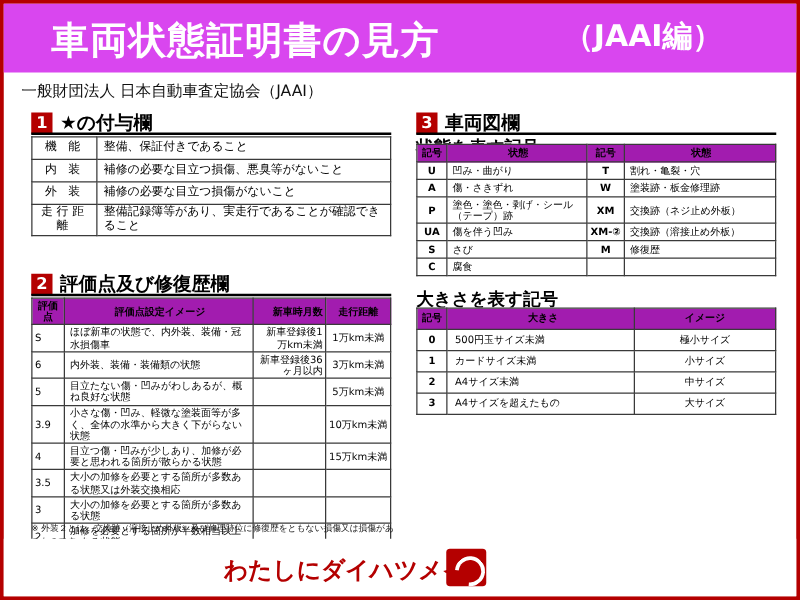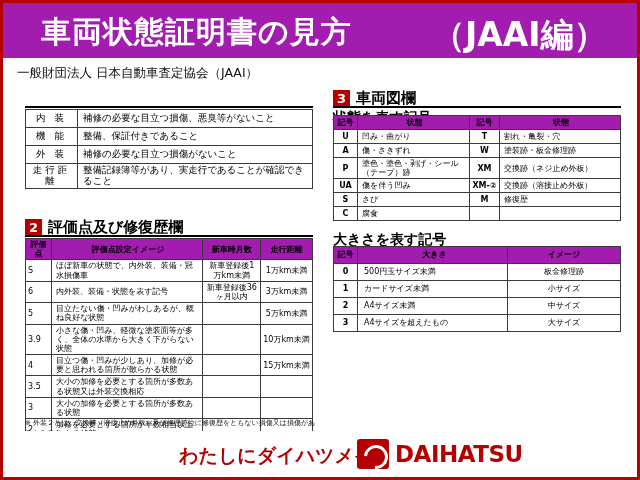--- a/index.html
+++ b/index.html
@@ -12,31 +12,31 @@
     position:relative;
   }
   .page {
     position:absolute; left:0; top:0; width:640px; height:480px;
     border:3px solid #b40000;
     background:#fff;
   }
   
   .header {
     position:absolute; left:0; top:0; width:634px; height:55px;
-    background:#a21caf;
+    background:#d946ef;
     color:#fff;
   }
   .header-title {
     position:absolute; left:38px; top:9px;
     font-size:30px; font-weight:bold; letter-spacing:1px;
     white-space:nowrap;
   }
   .header-sub {
-    position:absolute; left:429px; top:10px;
-    font-size:33px; font-weight:bold;
+    position:absolute; left:448px; top:10px;
+    font-size:24px; font-weight:bold;
     white-space:nowrap;
   }
   .assoc {
     position:absolute; left:14px; top:62px;
     font-size:12.5px; font-weight:normal; color:#111;
     white-space:nowrap;
   }
   
   .sec-num {
     display:inline-block;
@@ -73,21 +73,21 @@
   
   #t-attach { left:22px; top:106px; width:288px; }
   #t-attach td { height:18px; }
   #t-attach td.lbl { width:52px; text-align:center; font-size:9.5px; letter-spacing:3px; }
   #t-attach td.val { font-size:9.5px; padding-left:5px; }
 
   #t-eval { left:22px; top:235px; width:288px; }
   #t-eval td { height:14.5px; }
   #t-eval td.c1 { width:26px; }
   #t-eval td.c2 { width:152px; padding-left:4px; }
-  #t-eval td.c3 { width:58px; text-align:center; }
+  #t-eval td.c3 { width:58px; text-align:right; }
   #t-eval td.c4 { width:52px; text-align:center; }
 
   .note {
     position:absolute; left:22px; top:415px; width:292px;
     font-size:7px; color:#111; line-height:1.45;
   }
   
   #t-sign { left:330px; top:112px; width:288px; }
   #t-sign td { height:14px; }
   #t-sign td.s1 { width:24px; text-align:center; font-weight:bold; }
@@ -144,31 +144,34 @@
 <body>
 
 <div class="page">
 
   <div class="header">
     <div class="header-title">車両状態証明書の見方</div>
     <div class="header-sub">（JAAI編）</div>
   </div>
   <div class="assoc">一般財団法人 日本自動車査定協会（JAAI）</div>
 
+  <div class="sec-head" style="left:22px; top:85px;">
+    <span class="sec-num">1</span><span class="sec-title">★の付与欄</span>
+  </div>
   <div class="underline" style="left:22px; top:103px; width:288px;"></div>
 
   <table id="t-attach">
     <tbody>
         <tr>
+      <td class="lbl">機 能</td>
+      <td class="val">整備、保証付きであること</td>
+    </tr>
+    <tr>
       <td class="lbl">内 装</td>
       <td class="val">補修の必要な目立つ損傷、悪臭等がないこと</td>
-    </tr>
-    <tr>
-      <td class="lbl">機 能</td>
-      <td class="val">整備、保証付きであること</td>
     </tr>
     <tr>
       <td class="lbl">外 装</td>
       <td class="val">補修の必要な目立つ損傷がないこと</td>
     </tr>
     <tr>
       <td class="lbl">走行距離</td>
       <td class="val">整備記録簿等があり、実走行であることが確認できること</td>
     </tr>
   </tbody>
@@ -188,21 +191,21 @@
       <td class="c4">走行距離</td>
     </tr>
     <tr>
       <td class="c1">S</td>
       <td class="c2">ほぼ新車の状態で、内外装、装備・冠水損傷車</td>
       <td class="c3">新車登録後1万km未満</td>
       <td class="c4">1万km未満</td>
     </tr>
     <tr>
       <td class="c1">6</td>
-      <td class="c2">内外装、装備・状態を表す記号</td>
+      <td class="c2">内外装、装備・装備類の状態</td>
       <td class="c3">新車登録後36ヶ月以内</td>
       <td class="c4">3万km未満</td>
     </tr>
     <tr>
       <td class="c1">5</td>
       <td class="c2">目立たない傷・凹みがわしあるが、概ね良好な状態</td>
       <td class="c3"></td>
       <td class="c4">5万km未満</td>
     </tr>
     <tr>
@@ -314,21 +317,21 @@
   <table id="t-size">
     <tbody>
         <tr class="hdr">
       <td class="z1">記号</td>
       <td class="z2 ctr">大きさ</td>
       <td class="z3">イメージ</td>
     </tr>
     <tr>
       <td class="z1">0</td>
       <td class="z2">500円玉サイズ未満</td>
-      <td class="z3">板金修理跡</td>
+      <td class="z3">極小サイズ</td>
     </tr>
     <tr>
       <td class="z1">1</td>
       <td class="z2">カードサイズ未満</td>
       <td class="z3">小サイズ</td>
     </tr>
     <tr>
       <td class="z1">2</td>
       <td class="z2">A4サイズ未満</td>
       <td class="z3">中サイズ</td>
@@ -338,17 +341,16 @@
       <td class="z2">A4サイズを超えたもの</td>
       <td class="z3">大サイズ</td>
     </tr>
   </tbody>
     </table>
 
   <div class="footer">
     <div class="footer-inner">
       <div class="slogan">わたしにダイハツメイ。</div>
       <div class="logo-mark"></div>
-      <div class="logo-text">DAIHATSU</div>
     </div>
   </div>
 
 </div>
 
 </body></html>

